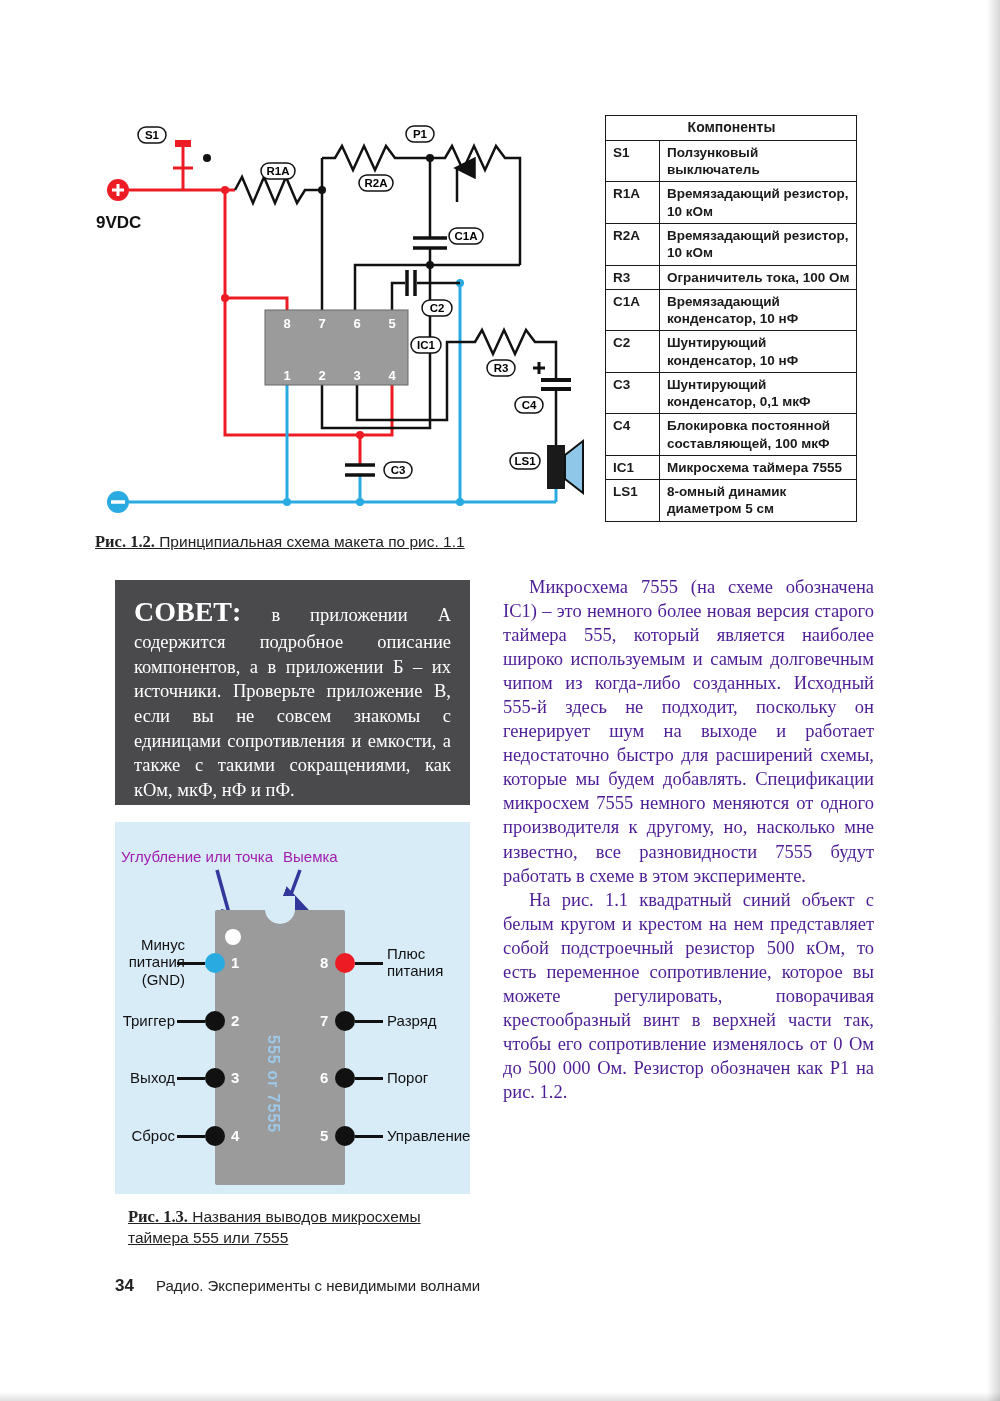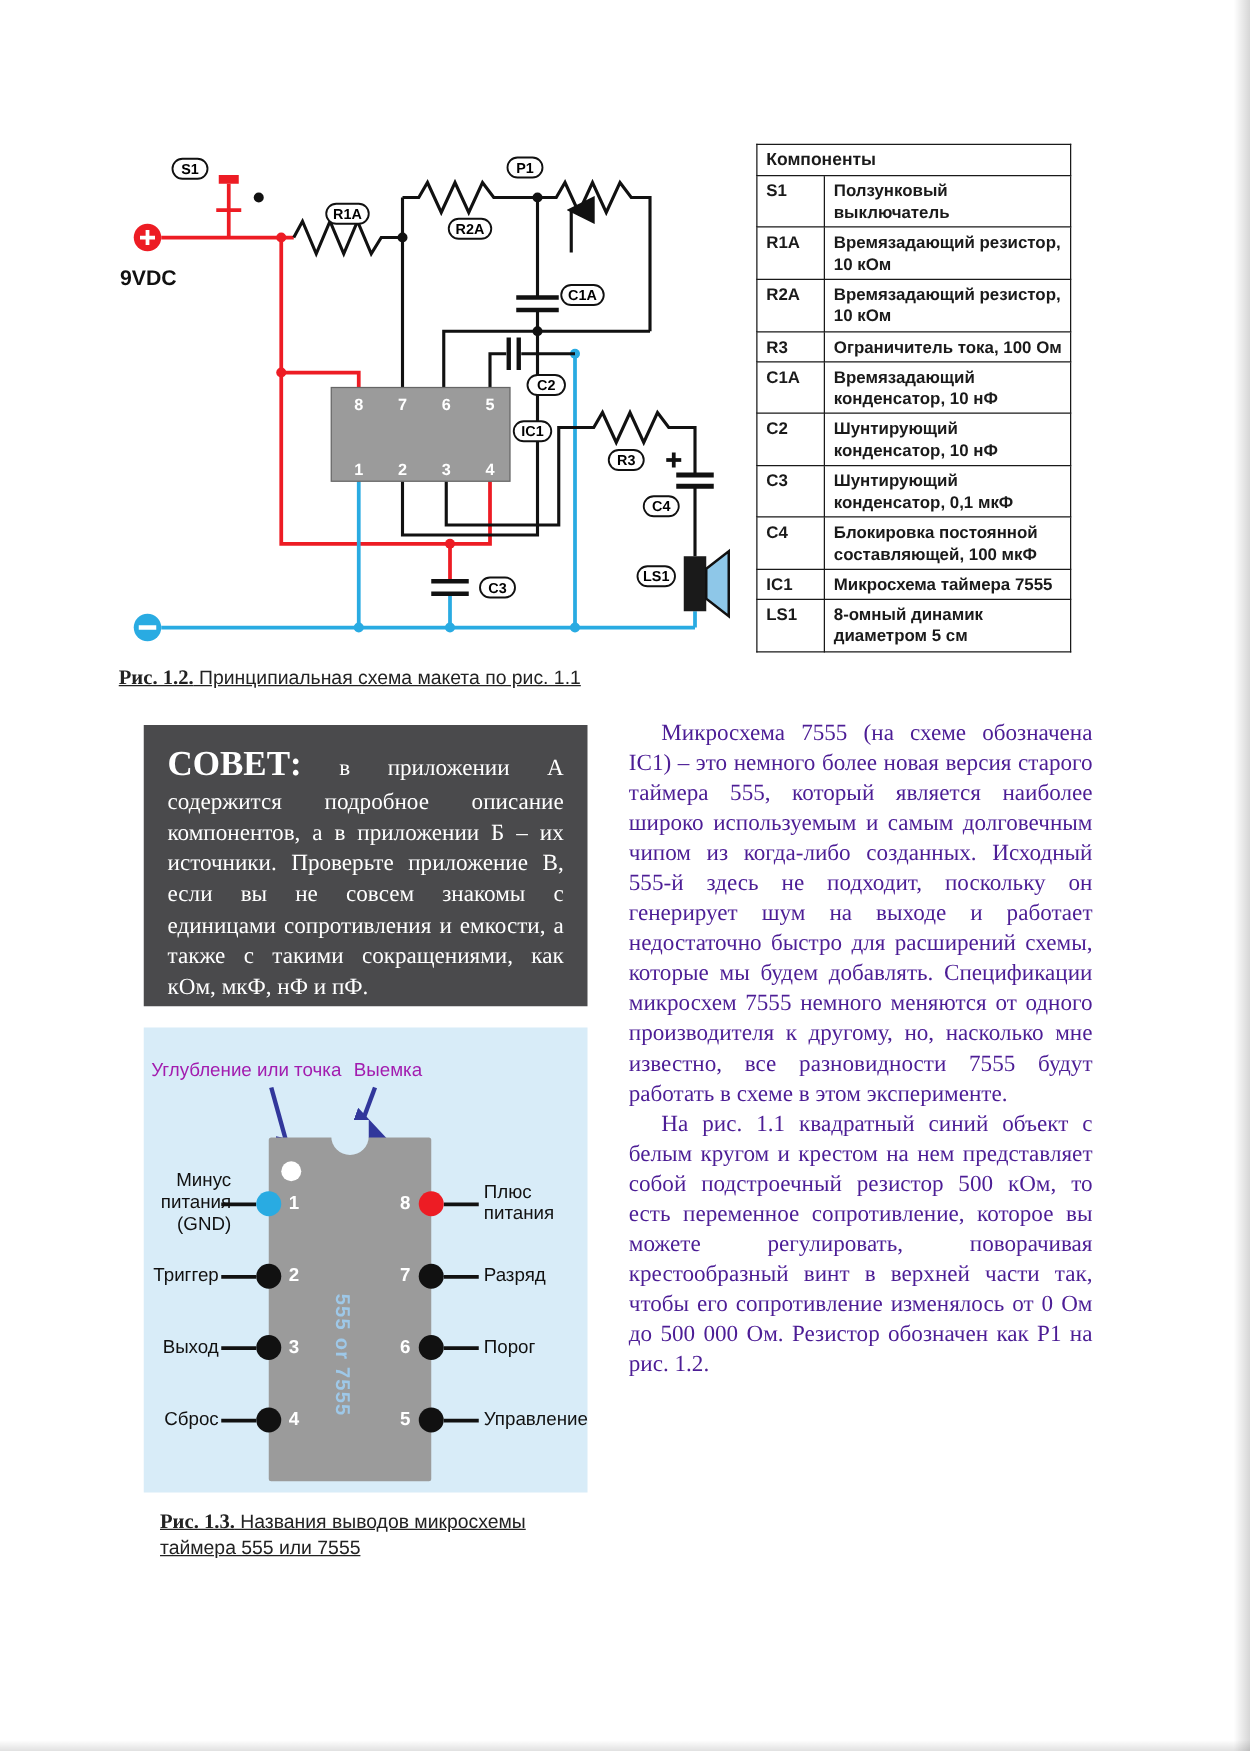--- a/index.html
+++ b/index.html
@@ -4,21 +4,21 @@
 <style>
   html,body{margin:0;padding:0;background:#e8e8e8;}
   .page{position:relative;width:1000px;height:1401px;background:#ffffff;margin:0 auto;
         font-family:"Liberation Sans",sans-serif;color:#1a1a1a;overflow:hidden;}
   .abs{position:absolute;}
 
   
   .comp-table{position:absolute;left:605px;top:115px;width:252px;border-collapse:collapse;
               font-family:"Liberation Sans",sans-serif;font-size:13.5px;font-weight:700;line-height:1.28;}
   .comp-table th,.comp-table td{border:1.6px solid #1a1a1a;padding:3px 6px 3px 7px;text-align:left;vertical-align:top;}
-  .comp-table th{font-size:14px;}
+  .comp-table th{font-size:14px;text-align:center;}
   .comp-table td.ref{width:40px;}
 
   
   .caption{position:absolute;font-size:15.5px;color:#222;line-height:1.35;text-decoration:underline;}
   .caption b{font-family:"Liberation Serif",serif;font-size:16.5px;}
 
   
   .tip{position:absolute;left:115px;top:580px;width:355px;height:225px;box-sizing:border-box;
        background:#4a4a4c;color:#ffffff;padding:13px 19px;font-family:"Liberation Serif",serif;
        font-size:18.5px;line-height:1.33;text-align:justify;}
@@ -325,16 +325,19 @@
     <div class="plabel right" style="top:123px;width:62px;">Плюс питания</div>
     <div class="plabel right" style="top:190px;">Разряд</div>
     <div class="plabel right" style="top:247px;">Порог</div>
     <div class="plabel right" style="top:305px;">Управление</div>
   </div>
 
   <div class="caption" style="left:128px;top:1206px;width:330px;">
     <b>Рис. 1.3.</b><span> Названия выводов микросхемы таймера 555 или 7555</span>
   </div>
 
+  <div class="footer">
+    <span class="pageno">34</span><span>Радио. Эксперименты с невидимыми волнами</span>
+  </div>
 
   <div class="edge-right"></div>
   <div class="edge-bottom"></div>
 </div>
 
 </body></html>

